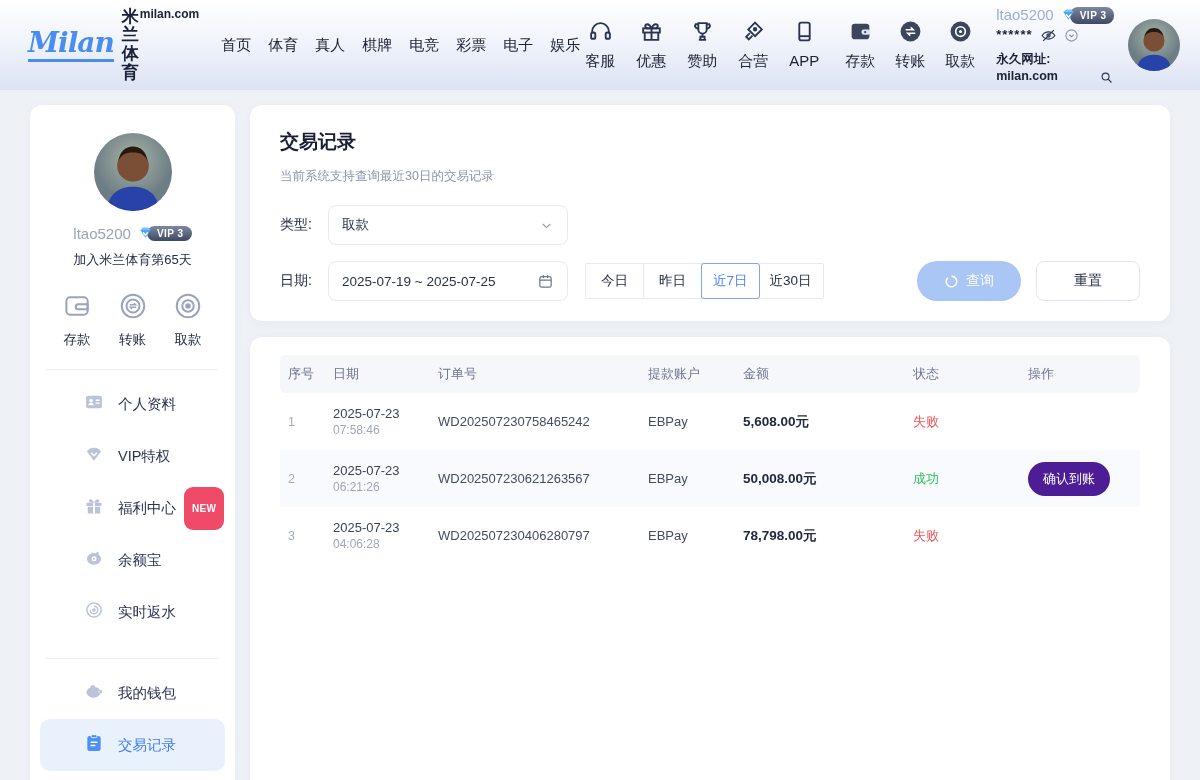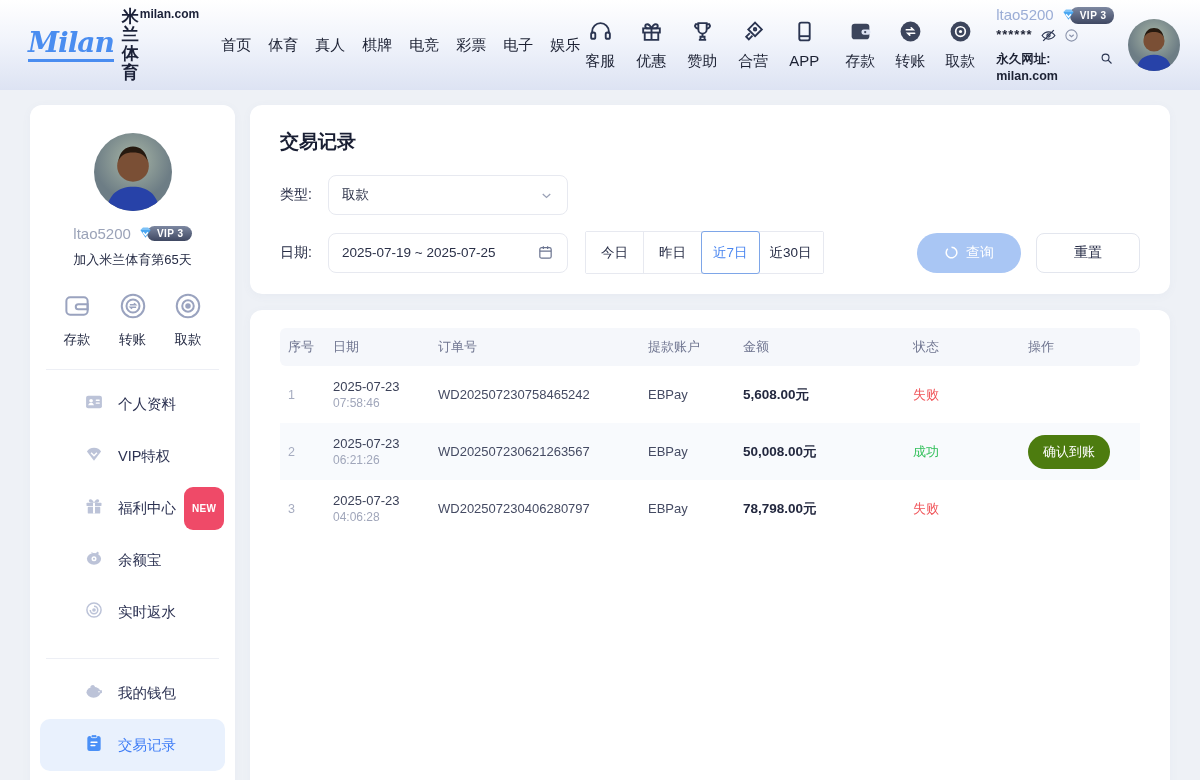--- a/index.html
+++ b/index.html
@@ -26,21 +26,21 @@
   .wallet-group { display:flex; gap:10px; margin-left:16px; }
   .user-block { margin-left:16px; line-height:1.35; }
   .user-row1 { display:flex; align-items:center; gap:6px; }
   .user-name { font-size:15px; color:#9badd6; font-weight:500; }
   .vip-badge { display:inline-flex; align-items:center; }
   .vip-pill { background:linear-gradient(180deg,#7d88a1,#3f4862); color:#fff; font-size:10px;
               font-weight:bold; padding:2px 8px 2px 10px; border-radius:8px;
               margin-left:-7px; letter-spacing:.5px; white-space:nowrap; }
   .user-row2 { display:flex; align-items:center; gap:7px; margin-top:1px; }
   .mask { font-size:13px; font-weight:bold; color:#1c2133; letter-spacing:1px; }
-  .user-row3 { display:flex; align-items:flex-start; gap:3px; margin-top:7px; }
+  .user-row3 { display:flex; align-items:flex-end; gap:3px; margin-top:7px; }
   .perm-url { font-size:12.5px; font-weight:bold; color:#1c2133; }
   .avatar { border-radius:50%; overflow:hidden; cursor:pointer; flex:none; }
   .avatar-top { width:52px; height:52px; margin-left:14px; }
 
   
   .layout { display:flex; align-items:flex-start; padding:15px 30px 0; }
   .card { background:#fff; border-radius:12px; box-shadow:0 2px 10px rgba(99,115,165,.05); }
 
   
   .sidebar { width:205px; flex:none; padding-top:28px; min-height:1100px; }
@@ -65,21 +65,21 @@
   .main { flex:1; margin-left:15px; display:flex; flex-direction:column; gap:16px; }
   .filter-card { padding:24px 30px 20px; }
   .page-title { font-size:19px; font-weight:bold; color:#191e33; }
   .page-subtitle { font-size:12.5px; color:#9095ab; margin-top:13px; }
   .frow { display:flex; align-items:center; margin-top:16px; }
   .frow.first { margin-top:20px; }
   .flabel { width:48px; font-size:14px; color:#262c45; flex:none; }
   .select-box,.date-box { width:240px; height:40px; border:1px solid #e7e9f0; border-radius:8px;
       display:flex; align-items:center; justify-content:space-between; padding:0 13px;
       font-size:13.5px; color:#2a3047; background:#fff; cursor:pointer; }
-  .range-group { display:flex; height:43px; margin-left:17px; border:1px solid #e7e9f0;
+  .range-group { display:flex; height:36px; margin-left:17px; border:1px solid #e7e9f0;
                  border-radius:2px; background:#fff; }
   .range-btn { min-width:58px; padding:0 11px; display:flex; align-items:center; justify-content:center;
                font-size:13.5px; color:#262c45; border-right:1px solid #e7e9f0; cursor:pointer; background:#fff; }
   .range-btn:last-child { border-right:none; }
   .range-btn.active { color:#4a86f0; border:1px solid #7ea6e8; border-radius:3px; margin:-1px;
                       position:relative; z-index:2; }
   .factions { margin-left:auto; display:flex; gap:15px; }
   .btn-query { width:104px; height:40px; border:none; border-radius:20px; background:#a9c6f4; color:#fff;
                font-size:14px; display:flex; align-items:center; justify-content:center; gap:7px; cursor:pointer;
                font-family:inherit; }
@@ -94,21 +94,21 @@
   thead th:first-child { border-radius:6px 0 0 6px; }
   thead th:last-child { border-radius:0 6px 6px 0; }
   tbody td { height:57px; padding:0 8px; font-size:13px; color:#454b63; vertical-align:middle; }
   tbody tr.striped { background:#f8fafd; }
   td.c-no { color:#a6acc0; font-size:12.5px; }
   .dt-date { color:#3c4259; }
   .dt-time { color:#a0a6ba; font-size:12px; margin-top:2px; }
   td.c-amount { font-weight:bold; color:#23283f; font-size:13.5px; }
   td.c-status.fail { color:#f0555a; }
   td.c-status.success { color:#2fbf58; }
-  .btn-confirm { background:#4d7c0f; border:none; color:#fff; font-size:13px; padding:8px 15px;
+  .btn-confirm { background:#4c1d95; border:none; color:#fff; font-size:13px; padding:8px 15px;
                  border-radius:17px; cursor:pointer; font-family:inherit; white-space:nowrap; }
 </style>
 </head>
 <body>
 
 <header class="topbar">
   <div class="logo">
     <span class="logo-script">Milan</span>
     <span class="logo-stack">
       <span class="logo-cn">米兰体育</span>
@@ -423,20 +423,21 @@
     <div class="menu-item">
       
       
     </div>
   </aside>
 
   <main class="main">
 
     <section class="card filter-card">
       <h1 class="page-title">交易记录</h1>
+      <div class="page-subtitle">当前系统支持查询最近30日的交易记录</div>
 
       <div class="frow first">
         <span class="flabel">类型:</span>
         <div class="select-box">
           <span>取款</span>
           <span style="display:inline-flex;">
             <svg viewBox="0 0 24 24" width="15" height="15" fill="none" stroke="#9aa1b6" stroke-width="2">
                 <path d="M6 9.5 12 15l6-5.5"></path>
               </svg>
           </span>

